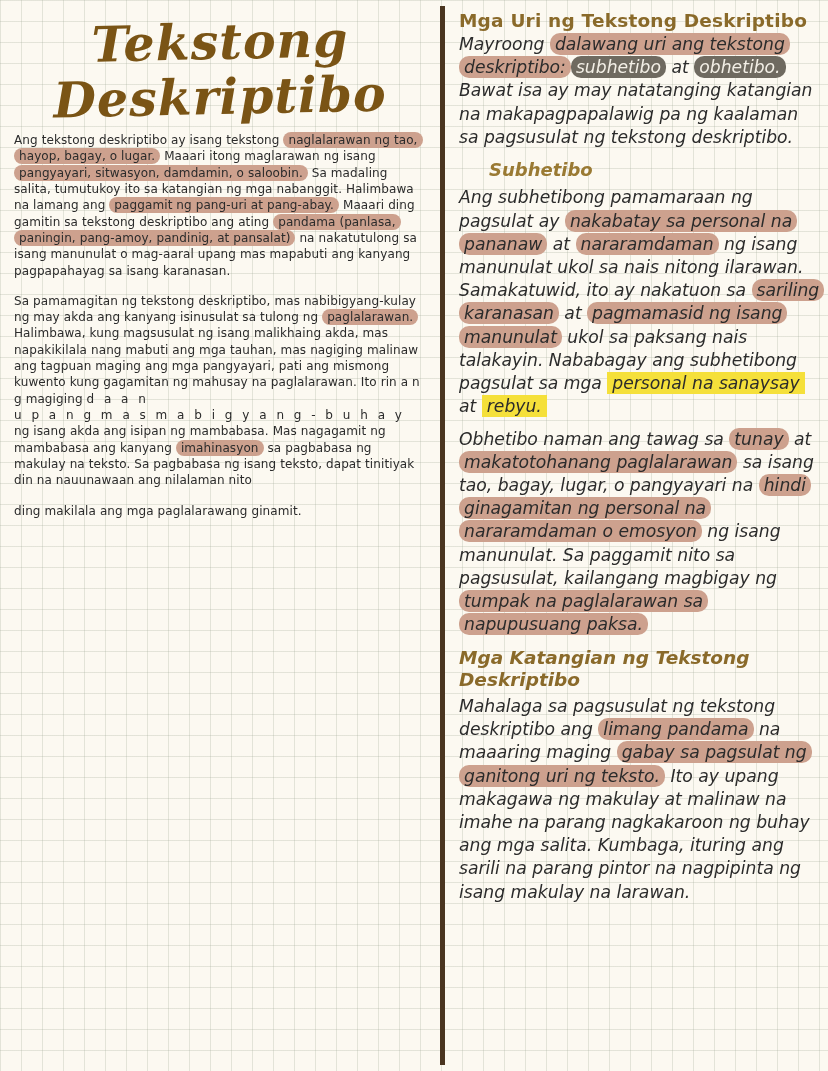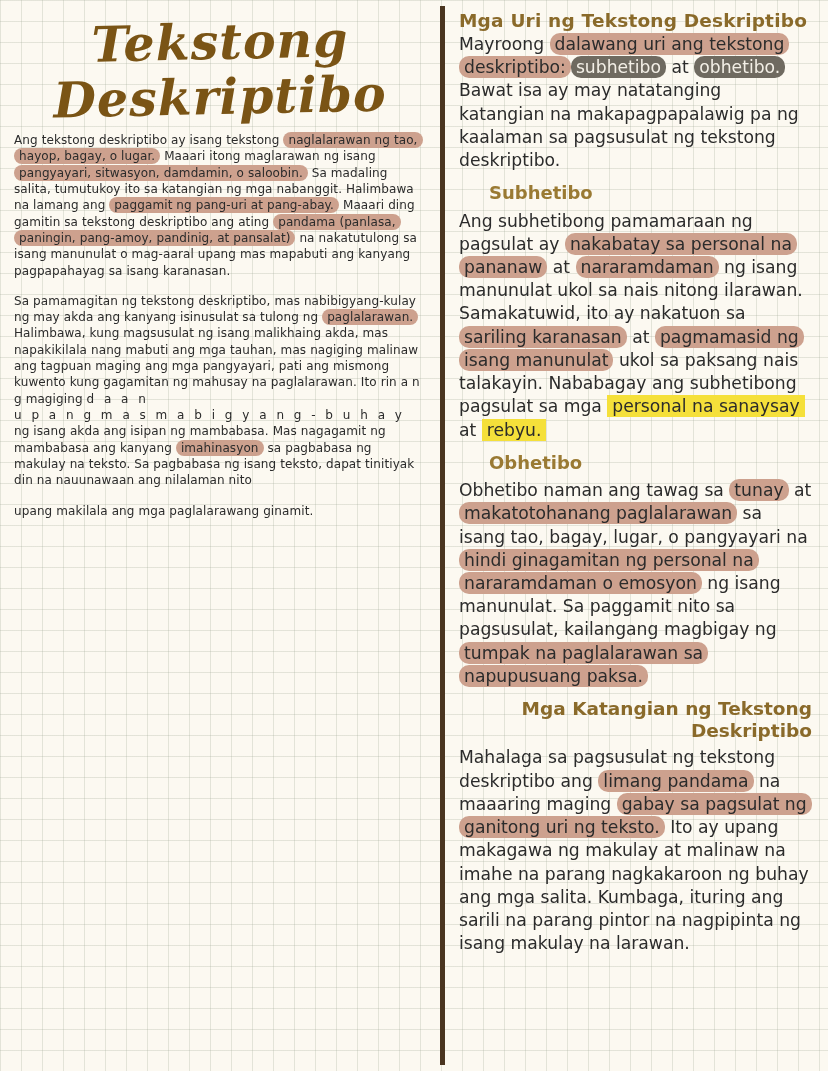--- a/index.html
+++ b/index.html
@@ -35,21 +35,21 @@
   }
   .divider {
     width: 5px;
     background: #4a3520;
     margin-top: 6px;
     margin-bottom: 6px;
     flex: none;
   }
   .col-right {
     width: 383px;
-    padding: 10px 16px 10px 14px;
+    padding: 10px 5px 10px 14px;
   }
 
   
   .title-wrap {
     text-align: center;
     padding-top: 6px;
   }
   .title-line {
     font-family: "DejaVu Serif", serif;
     color: #7a5415;
@@ -76,20 +76,21 @@
     color: #2b2b2b;
     letter-spacing: 0.1px;
   }
   .body-text p {
     margin: 0 0 14px 0;
   }
   .right-text {
     font-size: 17.2px;
     line-height: 1.35;
     color: #2b2b2b;
+    font-style: italic;
   }
   .right-text p {
     margin: 0 0 9px 0;
   }
 
   
   .h-main {
     color: #8a6a2a;
     font-size: 18.5px;
     font-weight: bold;
@@ -99,21 +100,21 @@
   .h-sub {
     color: #9a7a33;
     font-size: 18px;
     font-weight: bold;
     margin: 8px 0 4px 30px;
   }
   .h-center {
     color: #8a6a2a;
     font-size: 18.5px;
     font-weight: bold;
-    text-align: right;
+    text-align: left;
     margin: 10px 0 4px 0;
     line-height: 1.2;
   }
 
   
   mark {
     background: transparent;
     color: inherit;
     padding: 0;
   }
@@ -155,40 +156,39 @@
       <div class="title-line title-1">Tekstong</div>
       <div class="title-line title-2">Deskriptibo</div>
     </div>
 
     <div class="body-text">
 
       <p><span>Ang tekstong deskriptibo ay isang tekstong </span><mark class="hl-rose">naglalarawan ng tao, hayop, bagay, o lugar.</mark><span> Maaari itong maglarawan ng isang </span><mark class="hl-rose">pangyayari, sitwasyon, damdamin, o saloobin.</mark><span> Sa madaling salita, tumutukoy ito sa katangian ng mga nabanggit. Halimbawa na lamang ang </span><mark class="hl-rose">paggamit ng pang-uri at pang-abay.</mark><span> Maaari ding gamitin sa tekstong deskriptibo ang ating </span><mark class="hl-rose">pandama (panlasa, paningin, pang-amoy, pandinig, at pansalat)</mark><span> na nakatutulong sa isang manunulat o mag-aaral upang mas mapabuti ang kanyang pagpapahayag sa isang karanasan.</span></p>
 
       <p><span>Sa pamamagitan ng tekstong deskriptibo, mas nabibigyang-kulay ng may akda ang kanyang isinusulat sa tulong ng </span><mark class="hl-rose">paglalarawan.</mark><span> Halimbawa, kung magsusulat ng isang malikhaing akda, mas napakikilala nang mabuti ang mga tauhan, mas nagiging malinaw ang tagpuan maging ang mga pangyayari, pati ang mismong kuwento kung gagamitan ng mahusay na paglalarawan. Ito rin a n g magiging </span><span class="spaced">d a a n</span><br><span class="spaced">u p a n g m a s m a b i g y a n g - b u h a y</span><br><span> ng isang akda ang isipan ng mambabasa. Mas nagagamit ng mambabasa ang kanyang </span><mark class="hl-rose">imahinasyon</mark><span> sa pagbabasa ng makulay na teksto. Sa pagbabasa ng isang teksto, dapat tinitiyak din na nauunawaan ang nilalaman nito</span></p>
 
-      <p>upang makilala ang mga paglalarawang ginamit.</p>
+      <p>ding makilala ang mga paglalarawang ginamit.</p>
 
     </div>
   </div>
 
   <div class="divider"></div>
 
   <div class="col col-right">
 
     <div class="h-main">Mga Uri ng Tekstong Deskriptibo</div>
 
     <div class="right-text">
 
       <p><span>Mayroong </span><mark class="hl-rose">dalawang uri ang tekstong deskriptibo:</mark><mark class="hl-gray">subhetibo</mark><span> at </span><mark class="hl-gray">obhetibo.</mark><span> Bawat isa ay may natatanging katangian na makapagpapalawig pa ng kaalaman sa pagsusulat ng tekstong deskriptibo.</span></p>
 
       <div class="h-sub">Subhetibo</div>
 
       <p><span>Ang subhetibong pamamaraan ng pagsulat ay </span><mark class="hl-rose">nakabatay sa personal na pananaw</mark><span> at </span><mark class="hl-rose">nararamdaman</mark><span> ng isang manunulat ukol sa nais nitong ilarawan. Samakatuwid, ito ay nakatuon sa </span><mark class="hl-rose">sariling karanasan</mark><span> at </span><mark class="hl-rose">pagmamasid ng isang manunulat</mark><span> ukol sa paksang nais talakayin. Nababagay ang subhetibong pagsulat sa mga </span><mark class="hl-yellow">personal na sanaysay</mark><span> at </span><mark class="hl-yellow">rebyu.</mark></p>
 
-      <div class="h-sub">Obhetibo</div>
 
       <p><span>Obhetibo naman ang tawag sa </span><mark class="hl-rose">tunay</mark><span> at </span><mark class="hl-rose">makatotohanang paglalarawan</mark><span> sa isang tao, bagay, lugar, o pangyayari na </span><mark class="hl-rose">hindi ginagamitan ng personal na nararamdaman o emosyon</mark><span> ng isang manunulat. Sa paggamit nito sa pagsusulat, kailangang magbigay ng </span><mark class="hl-rose">tumpak na paglalarawan sa napupusuang paksa.</mark></p>
 
       <div class="h-center">
         <span>Mga Katangian ng Tekstong</span><br>
         <span>Deskriptibo</span>
       </div>
 
       <p><span>Mahalaga sa pagsusulat ng tekstong deskriptibo ang </span><mark class="hl-rose">limang pandama</mark><span> na maaaring maging </span><mark class="hl-rose">gabay sa pagsulat ng ganitong uri ng teksto.</mark><span> Ito ay upang makagawa ng makulay at malinaw na imahe na parang nagkakaroon ng buhay ang mga salita. Kumbaga, ituring ang sarili na parang pintor na nagpipinta ng isang makulay na larawan.</span></p>
 

